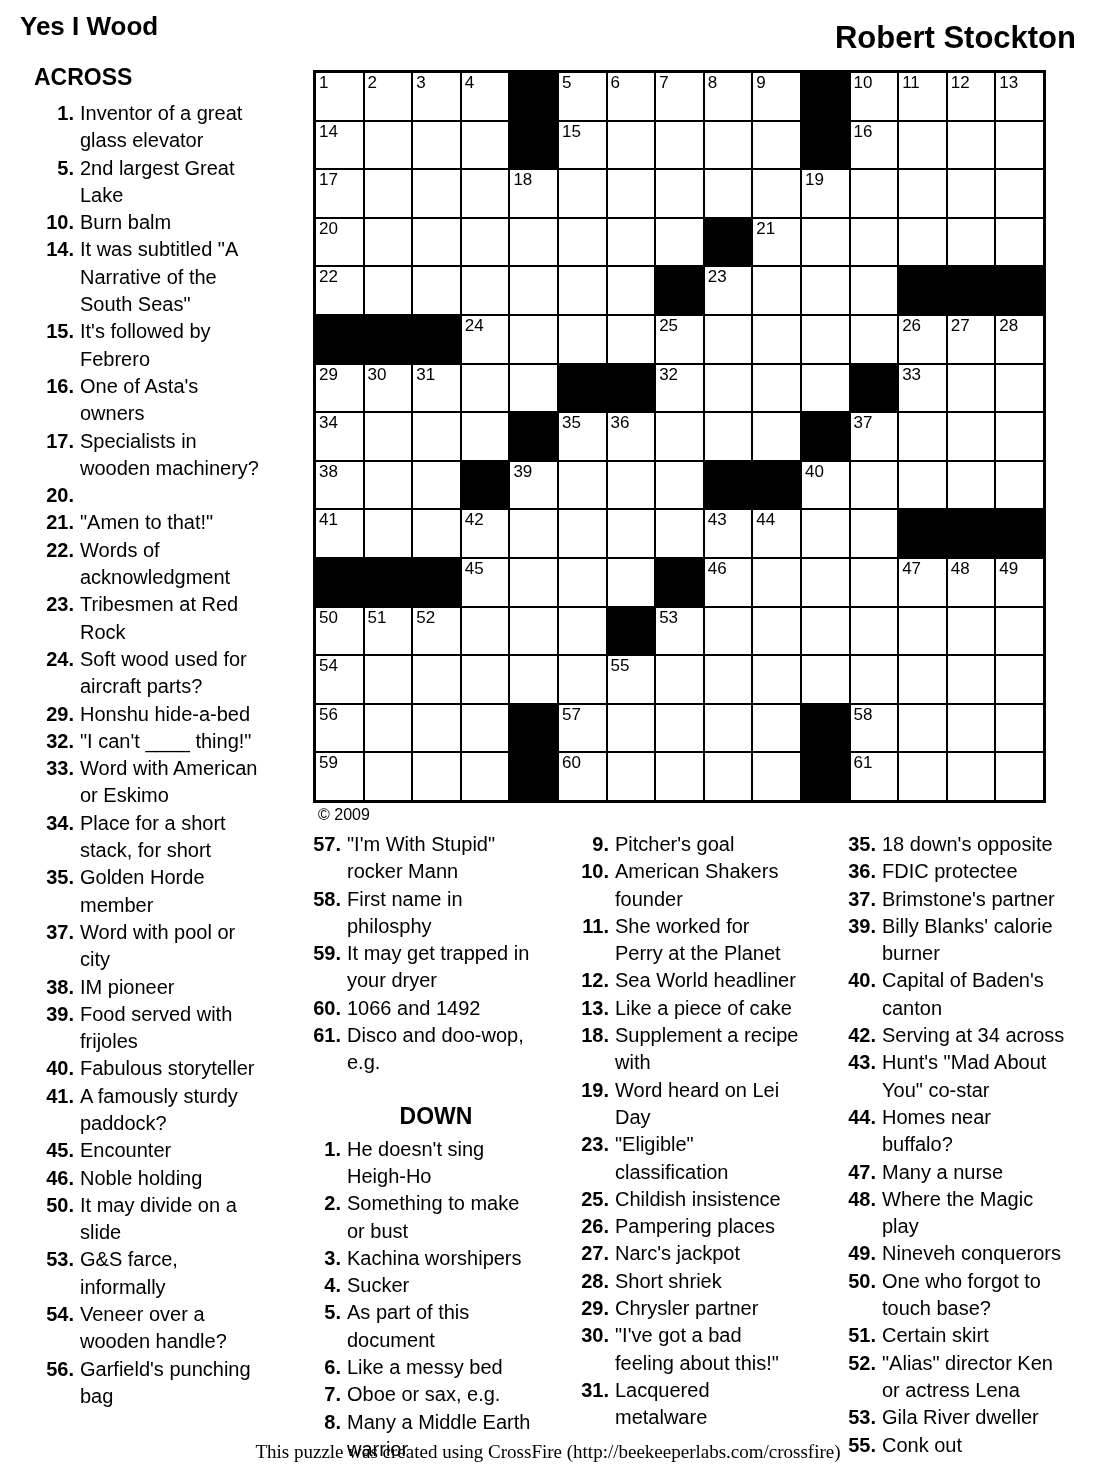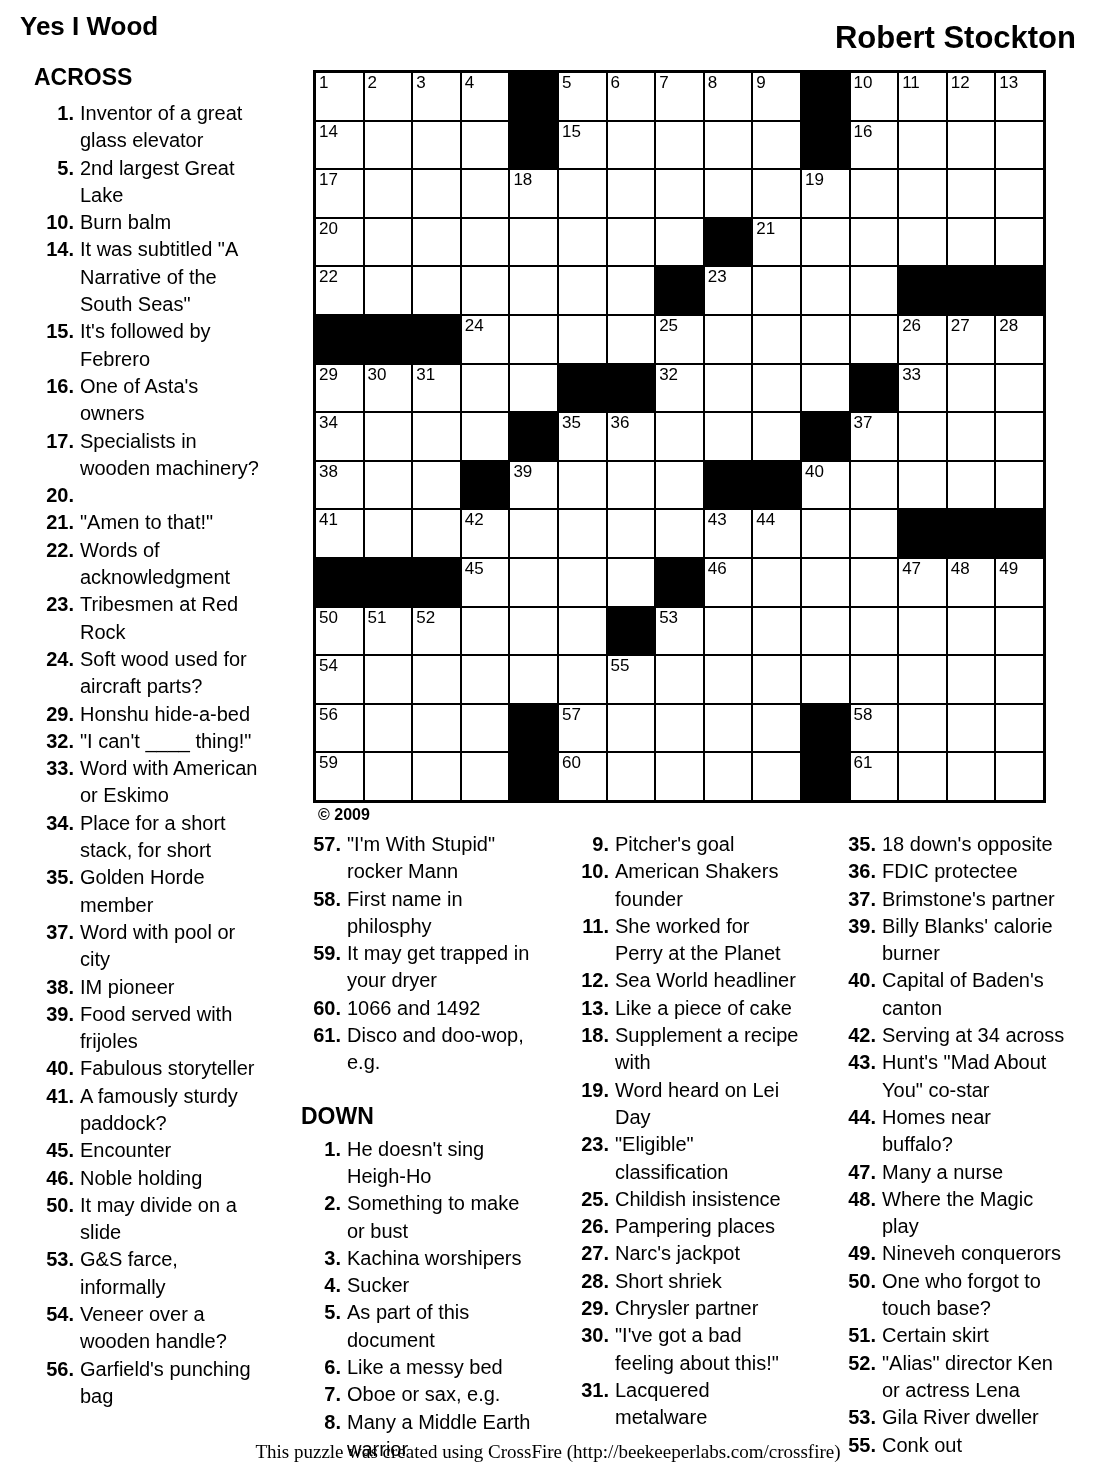--- a/index.html
+++ b/index.html
@@ -10,24 +10,24 @@
   .title{position:absolute;left:20px;top:8px;font-size:26px;font-weight:bold;line-height:36px;}
   .author{position:absolute;right:20px;top:20px;font-size:31px;font-weight:bold;line-height:36px;text-align:center;}
   .grid{
     position:absolute;left:313px;top:70px;
     display:grid;grid-template-columns:repeat(15,46.6px);grid-auto-rows:46.6px;
     gap:2px;background:#000;border:3px solid #000;
   }
   .cell{background:#fff;position:relative;}
   .cell.black{background:#000;}
   .cnum{position:absolute;top:0px;left:3px;font-size:17px;line-height:20px;}
-  .copyright{position:absolute;left:318px;top:806px;font-size:16px;font-weight:bold;}
+  .copyright{position:absolute;left:318px;top:806px;font-size:16px;font-weight:normal;}
   .cluecol{position:absolute;width:270px;margin-left:16px;}
   .section-h{font-size:23px;font-weight:bold;line-height:26px;margin:0 0 10px 0;}
-  .down-h{margin:26px 0 7px 0;}
+  .down-h{margin:26px 0 7px 0;text-align:center;}
   .clue{display:flex;font-size:20px;line-height:27.3px;}
   .clue .cnumber{flex:0 0 40px;text-align:right;font-weight:bold;padding-right:6px;}
   .clue .ctext{white-space:pre-line;}
   .footer{
     position:absolute;left:0;top:1441px;width:1096px;text-align:center;
     font-family:"Liberation Serif", serif;font-size:19px;
   }
 </style>
 </head>
 <body>

